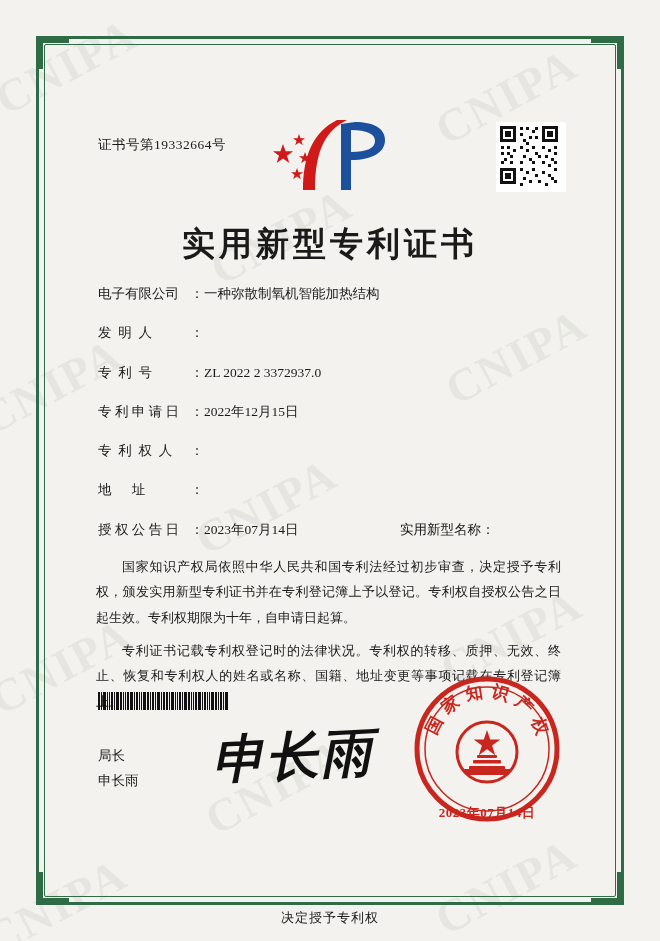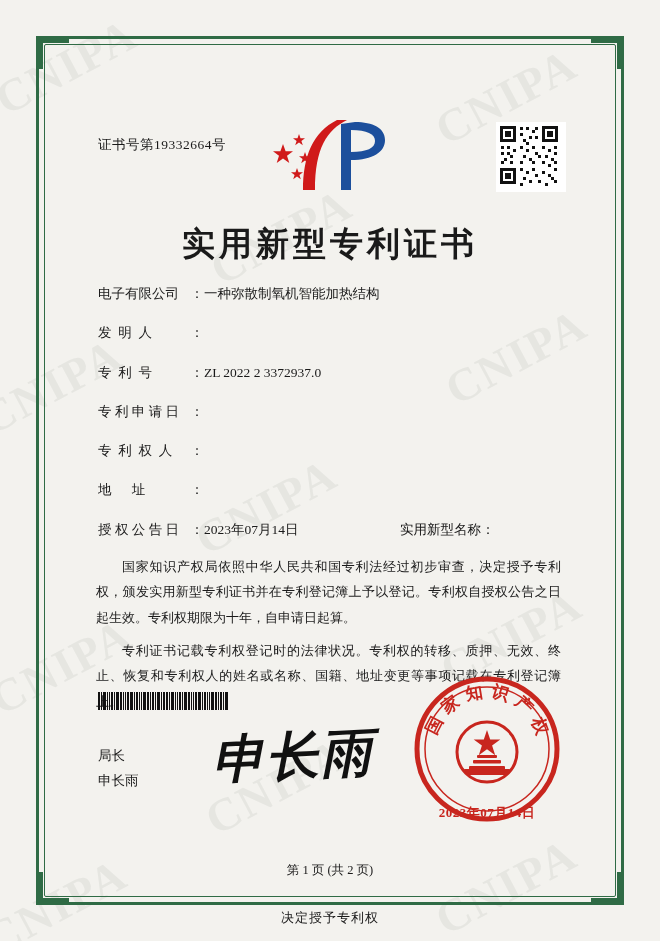--- a/index.html
+++ b/index.html
@@ -368,20 +368,21 @@
 
       <div class="field-row">
         <span class="field-label">专  利  号</span>
         <span class="field-sep">：</span>
         <span class="field-value">ZL 2022 2 3372937.0</span>
       </div>
 
       <div class="field-row">
         <span class="field-label">专 利 申 请 日</span>
         <span class="field-sep">：</span>
+        <span class="field-value">2022年12月15日</span>
       </div>
 
       <div class="field-row">
         <span class="field-label">专  利  权  人</span>
         <span class="field-sep">：</span>
       </div>
 
       <div class="field-row">
         <span class="field-label">地      址</span>
         <span class="field-sep">：</span>
@@ -476,17 +477,16 @@
         <defs>
           <path id="sealArc" d="M 75,75 m -52,0 a 52,52 0 1,1 104,0" fill="none"></path>
         </defs>
         <text font-family="'DejaVu Serif', serif" font-size="17" font-weight="bold" fill="#c8261e" letter-spacing="7">
           <textPath href="#sealArc" startOffset="8%">国家知识产权局</textPath>
         </text>
       </svg>
     </div>
     <div class="seal-date">2023年07月14日</div>
 
-    <div class="page-num">第 1 页 (共 2 页)</div>
   </div>
 </div>
 
 <div class="footer-note">决定授予专利权</div>
 
 </body></html>

